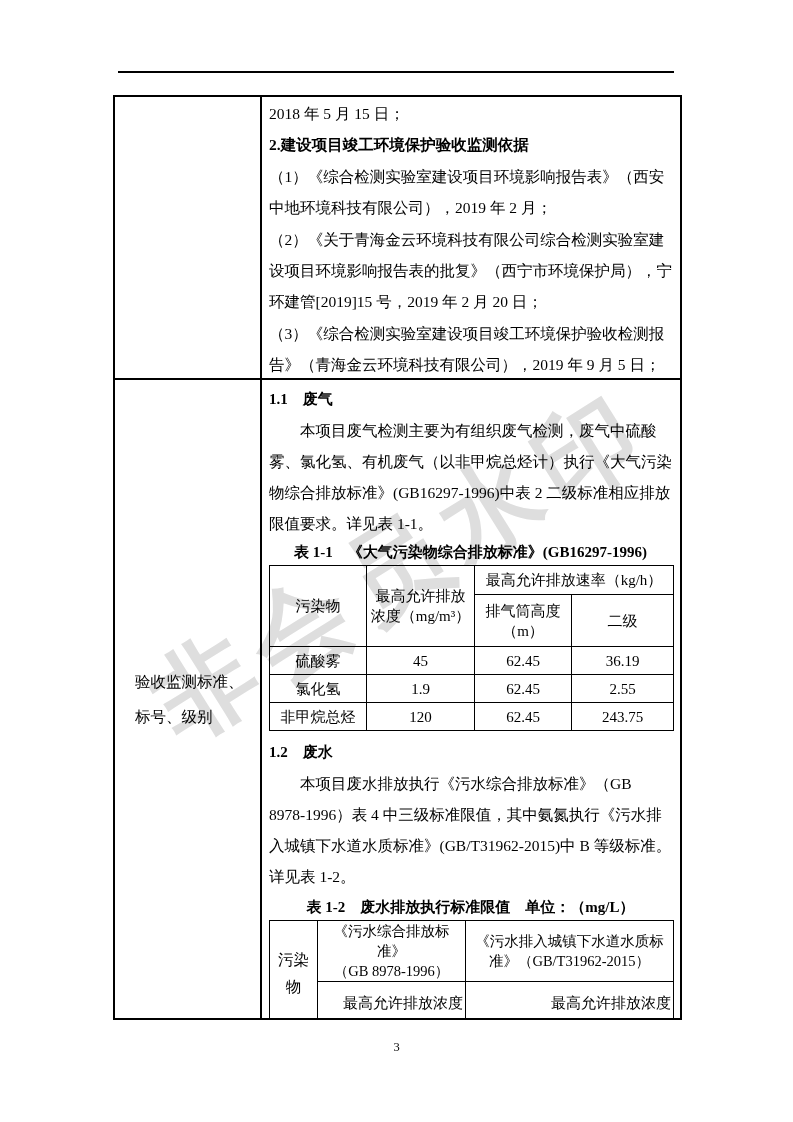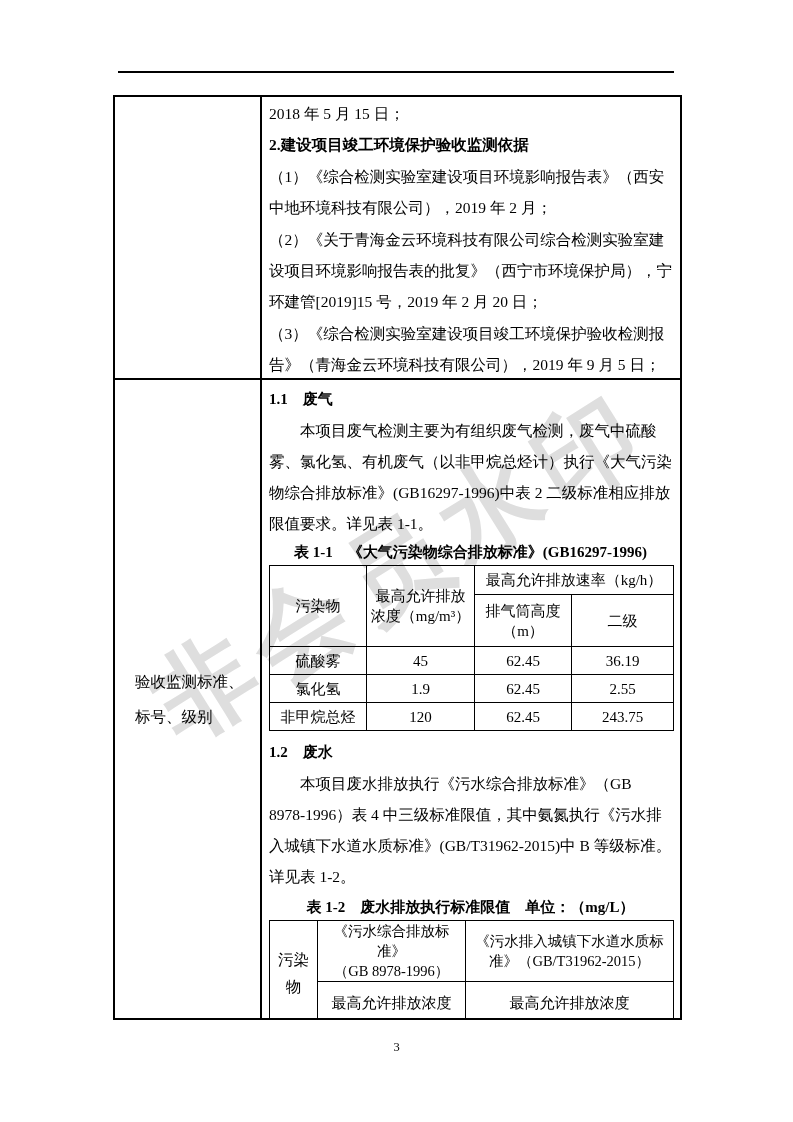--- a/index.html
+++ b/index.html
@@ -71,21 +71,21 @@
   }
   table.inner td{
     border:1px solid var(--color-border);
     vertical-align:middle;padding:0 2px;line-height:20px;
   }
   .t11 tr.h1{height:29px;}
   .t11 tr.h2{height:52px;}
   .t11 tr.d{height:28px;}
   .t12 td{font-size:14.5px;line-height:25px;}
   .t12 tr.w1{height:57px;}
-  .t12 tr.w2{height:43px;}
+  .t12 tr.w2{height:43px;text-align:right;}
   .t12 td.pollutant-cell{padding:0 8px;font-size:15.5px;line-height:27px;}
   .t12 tr.w2 td{font-size:15px;}
   .page-number{
     position:absolute;left:0;right:0;top:1040px;
     text-align:center;font-size:12.5px;z-index:1;
   }
 </style>
 </head>
 <body>
 

